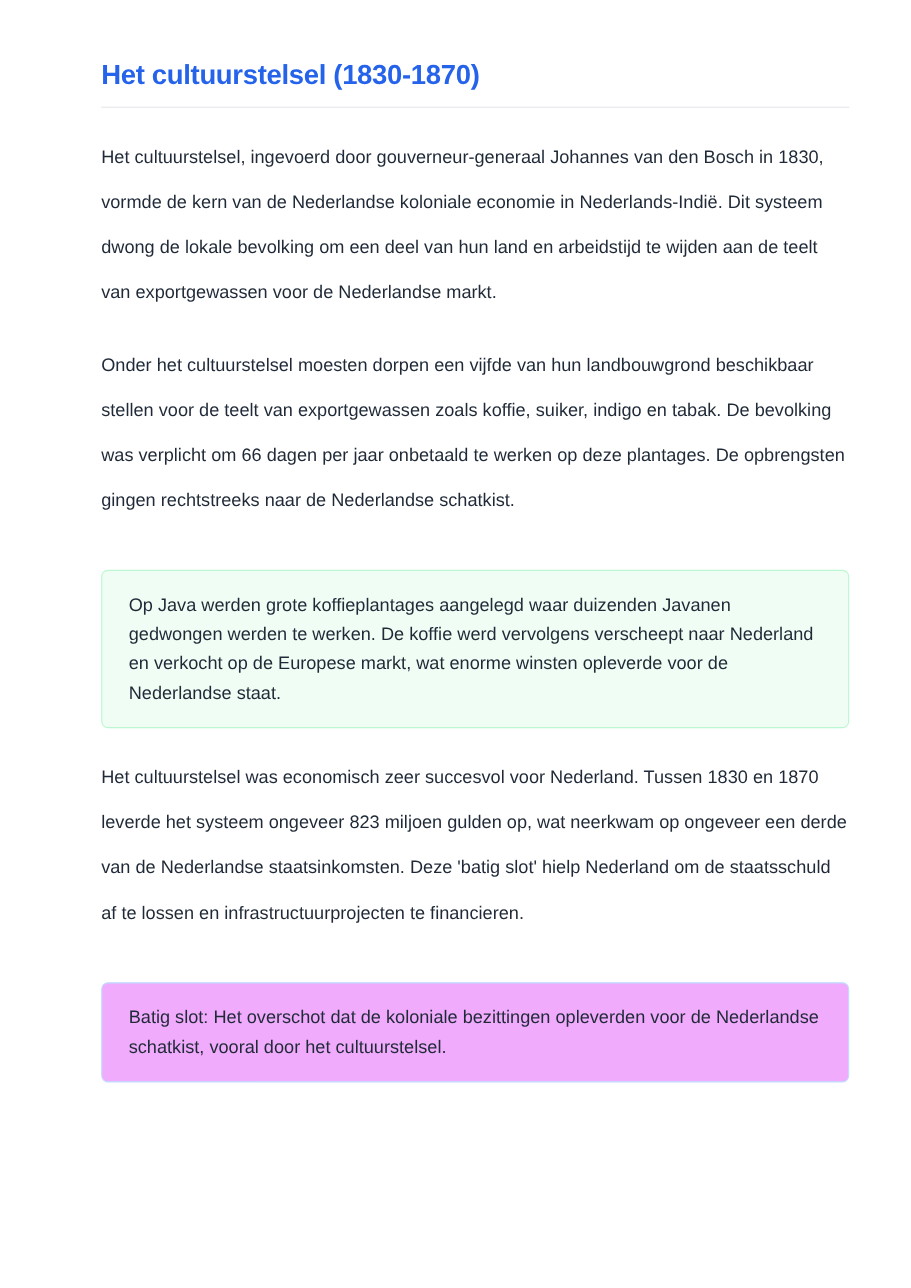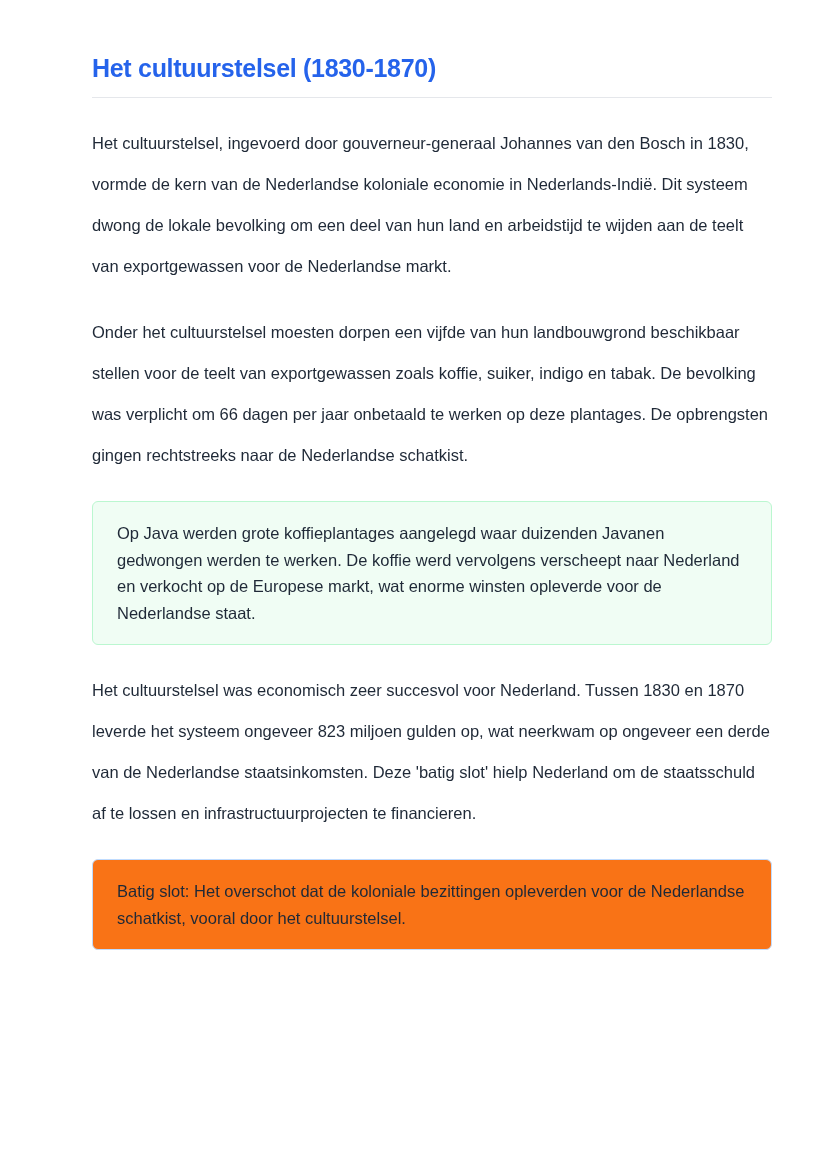--- a/index.html
+++ b/index.html
@@ -37,35 +37,35 @@
     line-height: 24px;
     font-weight: 700;
     color: #2563eb;
     margin-top: 28px;
   }
   .section-heading + .body-paragraph {
     margin-top: 19px;
     text-align: center;
   }
   .callout {
-    margin-top: 25px;
+    margin-top: 42px;
     border-radius: 6px;
     padding: 18px 24px;
   }
   .callout-text {
     font-size: 16.5px;
     line-height: 26.5px;
     color: #1f2937;
   }
   .callout-green {
     background: #f0fdf4;
     border: 1px solid #bbf7d0;
   }
   .callout-blue {
-    background: #f97316;
+    background: #f0abfc;
     border: 1px solid #bfdbfe;
   }
 </style>
 </head>
 <body>
 
 <div class="page">
 
   <h1 class="page-title">Het cultuurstelsel (1830-1870)</h1>
 

